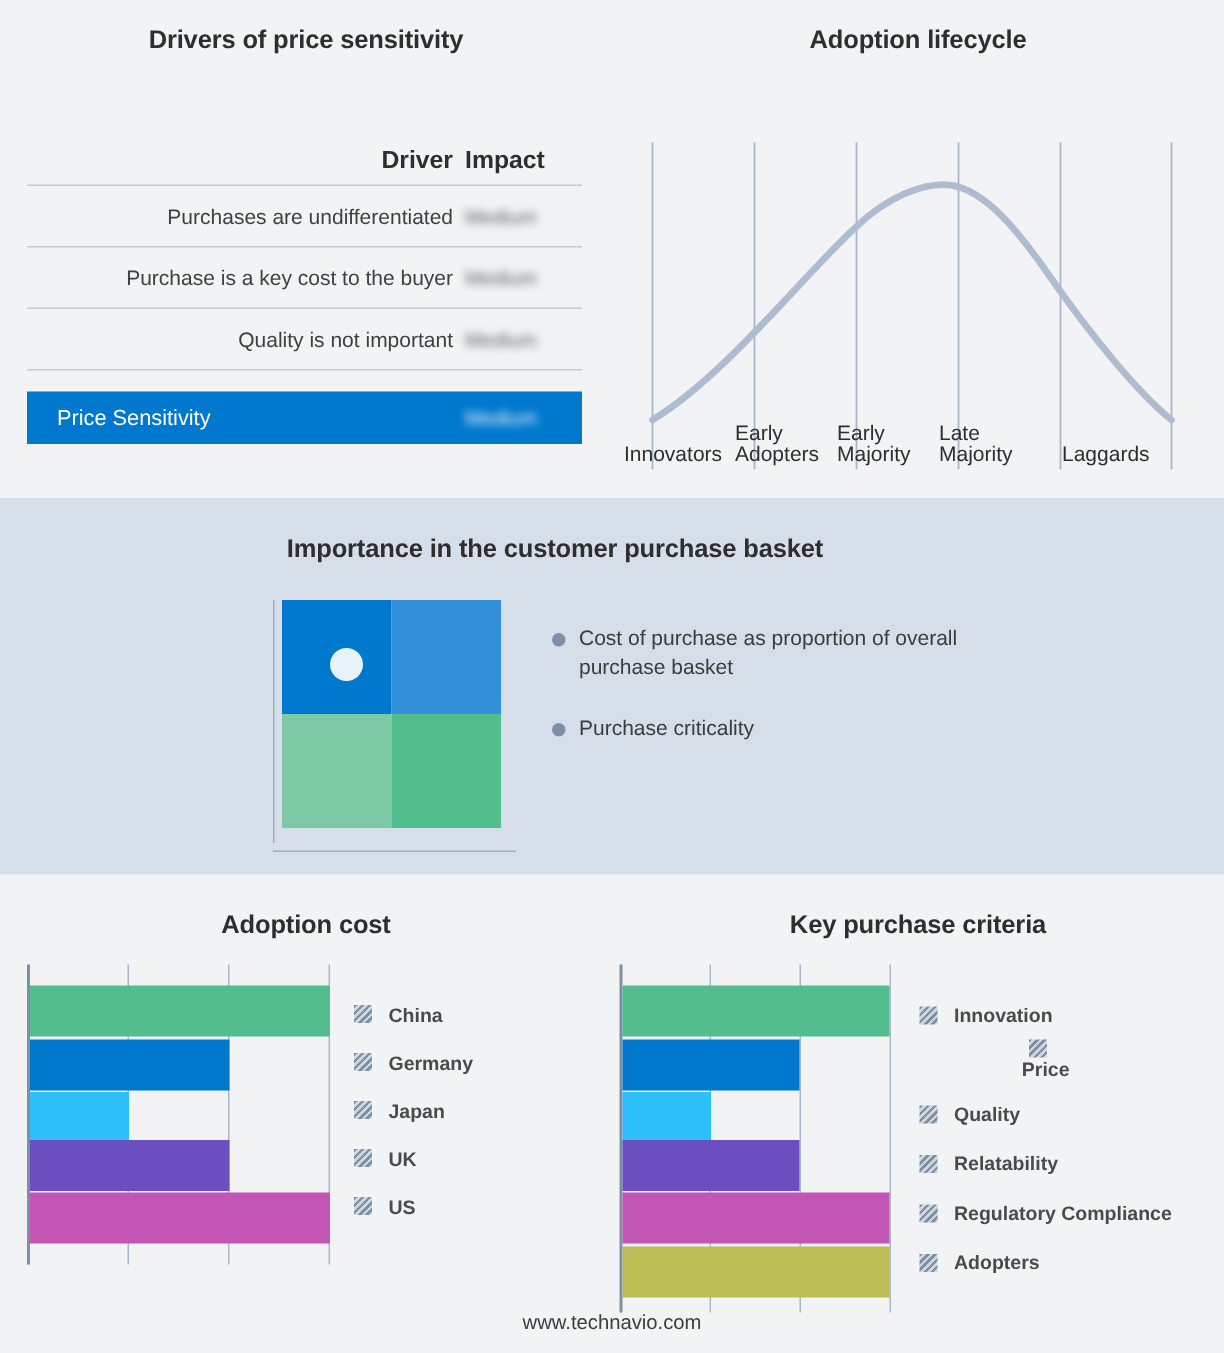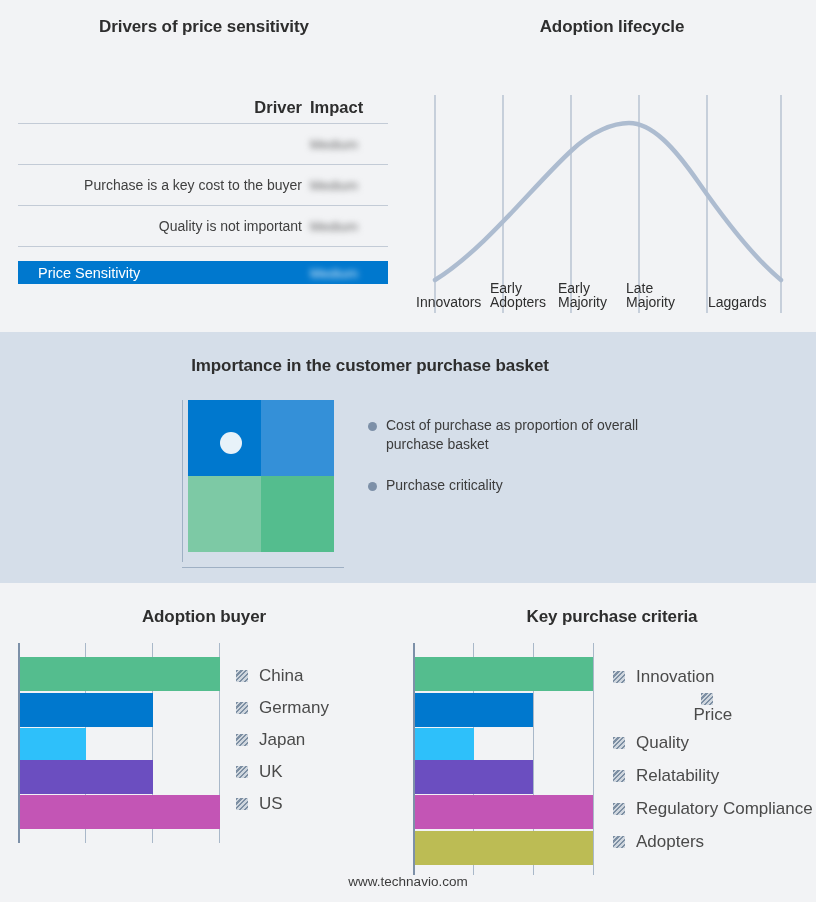--- a/index.html
+++ b/index.html
@@ -52,21 +52,21 @@
   .blurred{
     color:#636363;
     filter:blur(3px);
     font-size:13.5px;
     display:inline-block;
     user-select:none;
   }
   .dt-highlight{
     margin-top:14px;
     background:#0078ce;
-    height:23px;
+    height:35px;
     color:#ffffff;
     display:flex;align-items:center;justify-content:space-between;
     padding:0 0 0 20px;
     font-size:14.5px;
     box-sizing:border-box;
     border-bottom:none;
   }
   .dt-highlight .blurred{color:#eaf3fb;}
 
   
@@ -120,21 +120,21 @@
   .bc-bar{position:absolute;height:34px;}
   .bc-legend{position:absolute;}
   .bc-leg-item{display:flex;align-items:center;}
   .bc-leg-swatch{
     width:12px;height:12px;margin-right:11px;flex:0 0 auto;
     background:
       repeating-linear-gradient(135deg,
         #7d8fa3 0px, #7d8fa3 1.6px,
         #cfd6de 1.6px, #cfd6de 3.4px);
   }
-  .bc-leg-label{font-size:17px;color:#4a4a4a;white-space:nowrap;}
+  .bc-leg-label{font-size:13px;color:#4a4a4a;white-space:nowrap;font-weight:bold;}
 
   #footer{
     position:absolute;left:0;top:874px;width:816px;
     text-align:center;font-size:13.5px;color:#3c3c3c;
   }
 </style>
 </head>
 <body>
 
 <div class="band" id="band-top"></div>
@@ -144,20 +144,21 @@
 <div class="panel" id="panel-drivers">
   <div class="panel-title" id="drivers-title">Drivers of price sensitivity</div>
 
   <div id="drivers-table">
     <div class="dt-row dt-head">
       <span class="dt-driver">Driver</span>
       <span class="dt-impact">Impact</span>
     </div>
 
     <div class="dt-row dt-body">
+      <span class="dt-driver">Purchases are undifferentiated</span>
       <span class="dt-impact"><span class="blurred">Medium</span></span>
     </div>
 
     <div class="dt-row dt-body">
       <span class="dt-driver">Purchase is a key cost to the buyer</span>
       <span class="dt-impact"><span class="blurred">Medium</span></span>
     </div>
 
     <div class="dt-row dt-body">
       <span class="dt-driver">Quality is not important</span>
@@ -233,21 +234,21 @@
       <span class="imp-text">Cost of purchase as proportion of overall purchase basket</span>
     </div>
     <div class="imp-item">
       <span class="imp-dot"></span>
       <span class="imp-text">Purchase criticality</span>
     </div>
   </div>
 </div>
 
 <div class="panel" id="panel-adoption">
-  <div class="panel-title" id="adoption-title">Adoption buyer</div>
+  <div class="panel-title" id="adoption-title">Adoption cost</div>
 
   <div class="barchart" id="adoption-chart" style="left:18px;top:60px;width:370px;height:200px;">
     <div class="bc-plot" id="adoption-plot" style="width:205px;height:200px;">
       <div class="bc-axis" style="height:200px;"></div>
       <div class="bc-grid" style="left:67px;height:200px;"></div>
       <div class="bc-grid" style="left:134px;height:200px;"></div>
       <div class="bc-grid" style="left:201px;height:200px;"></div>
       <div class="bc-bar" style="left:2px;top:14px;  width:200px;background:#54bd8e;"></div>
       <div class="bc-bar" style="left:2px;top:50px;  width:133px;background:#0078ce;"></div>
       <div class="bc-bar" style="left:2px;top:85px;  width:66px; background:#2ec0fa;"></div>

